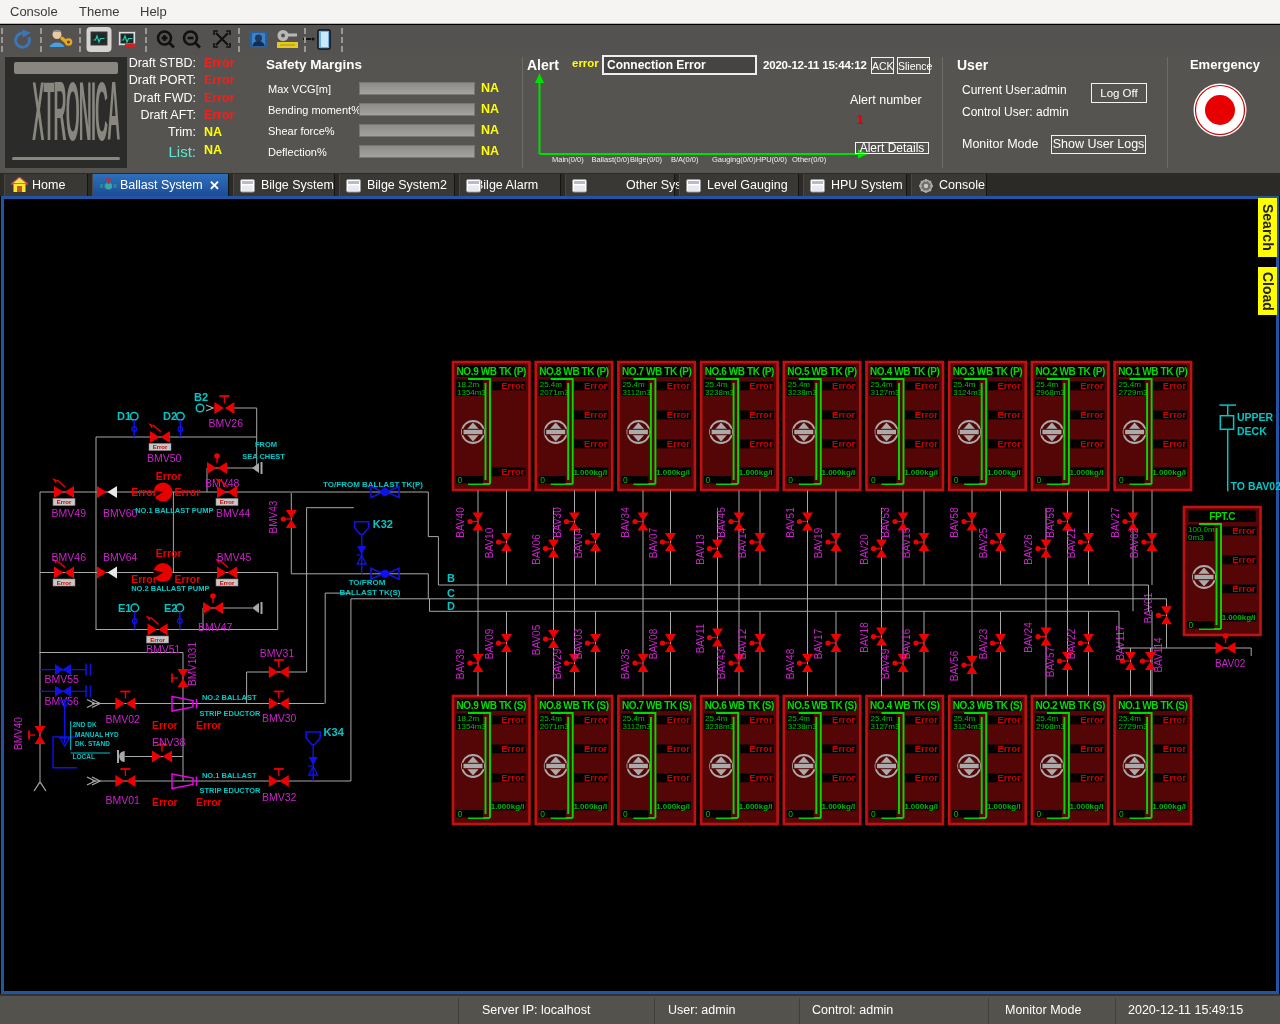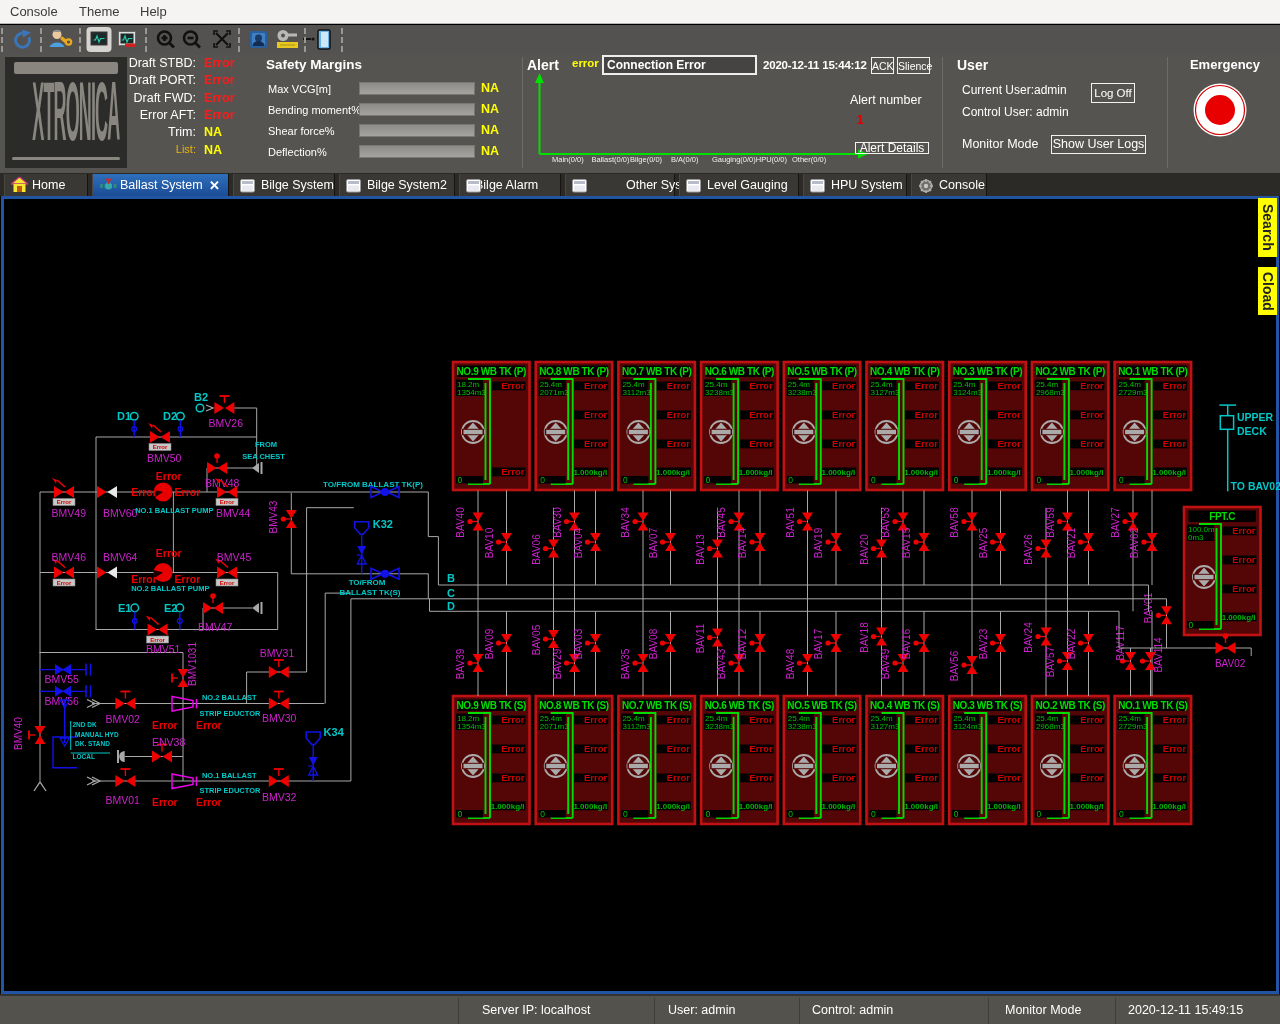--- a/index.html
+++ b/index.html
@@ -98,25 +98,25 @@
       <div class="abs" style="left:9px;top:5px;width:104px;height:12px;background:#88867f;border-radius:2px;"></div>
       <div class="abs" style="left:3px;top:12px;width:116px;text-align:center;color:#88867f;font-weight:bold;font-size:31px;line-height:31px;transform:scale(0.58,2.72);transform-origin:center top;letter-spacing:-1.5px;">XTRONICA</div>
       <div class="abs" style="left:7px;top:100px;width:108px;height:3px;background:#88867f;border-radius:2px;"></div>
     </div>
     <div class="abs" style="left:60px;top:1.0px;width:136px;text-align:right;color:#fff;font-size:12.5px;">Draft STBD:</div>
     <div class="abs" style="left:204px;top:1.0px;color:#ff1a1a;font-size:12.5px;font-weight:bold;">Error</div>
     <div class="abs" style="left:60px;top:18.3px;width:136px;text-align:right;color:#fff;font-size:12.5px;">Draft PORT:</div>
     <div class="abs" style="left:204px;top:18.3px;color:#ff1a1a;font-size:12.5px;font-weight:bold;">Error</div>
     <div class="abs" style="left:60px;top:35.6px;width:136px;text-align:right;color:#fff;font-size:12.5px;">Draft FWD:</div>
     <div class="abs" style="left:204px;top:35.6px;color:#ff1a1a;font-size:12.5px;font-weight:bold;">Error</div>
-    <div class="abs" style="left:60px;top:52.900000000000006px;width:136px;text-align:right;color:#fff;font-size:12.5px;">Error AFT:</div>
+    <div class="abs" style="left:60px;top:52.900000000000006px;width:136px;text-align:right;color:#fff;font-size:12.5px;">Draft AFT:</div>
     <div class="abs" style="left:204px;top:52.900000000000006px;color:#ff1a1a;font-size:12.5px;font-weight:bold;">Error</div>
     <div class="abs" style="left:60px;top:70.2px;width:136px;text-align:right;color:#fff;font-size:12.5px;">Trim:</div>
     <div class="abs" style="left:204px;top:70.2px;color:#ffff00;font-size:12.5px;font-weight:bold;">NA</div>
-    <div class="abs" style="left:60px;top:87.5px;width:136px;text-align:right;color:#eab308;font-size:11px;">List:</div>
+    <div class="abs" style="left:60px;top:87.5px;width:136px;text-align:right;color:#5eead4;font-size:15px;">List:</div>
     <div class="abs" style="left:204px;top:87.5px;color:#ffff00;font-size:12.5px;font-weight:bold;">NA</div>
     <div class="abs" style="left:266px;top:2px;color:#fff;font-size:13.5px;font-weight:bold;">Safety Margins</div>
     <div class="abs" style="left:268px;top:28px;color:#fff;font-size:11px;">Max VCG[m]</div>
     <div class="abs" style="left:359px;top:27px;width:116px;height:13px;background:linear-gradient(#8e8c88,#a5a39f);border:1px solid #797772;"></div>
     <div class="abs" style="left:481px;top:26px;color:#ffff00;font-size:12.5px;font-weight:bold;">NA</div>
     <div class="abs" style="left:268px;top:49px;color:#fff;font-size:11px;">Bending moment%</div>
     <div class="abs" style="left:359px;top:48px;width:116px;height:13px;background:linear-gradient(#8e8c88,#a5a39f);border:1px solid #797772;"></div>
     <div class="abs" style="left:481px;top:47px;color:#ffff00;font-size:12.5px;font-weight:bold;">NA</div>
     <div class="abs" style="left:268px;top:70px;color:#fff;font-size:11px;">Shear force%</div>
     <div class="abs" style="left:359px;top:69px;width:116px;height:13px;background:linear-gradient(#8e8c88,#a5a39f);border:1px solid #797772;"></div>
@@ -143,21 +143,21 @@
     <div class="abs" style="left:591.5px;top:100px;color:#f0f0f0;font-size:7.5px;">Ballast(0/0)</div>
     <div class="abs" style="left:630px;top:100px;color:#f0f0f0;font-size:7.5px;">Bilge(0/0)</div>
     <div class="abs" style="left:671px;top:100px;color:#f0f0f0;font-size:7.5px;">B/A(0/0)</div>
     <div class="abs" style="left:712px;top:100px;color:#f0f0f0;font-size:7.5px;">Gauging(0/0)HPU(0/0)</div>
     <div class="abs" style="left:792px;top:100px;color:#f0f0f0;font-size:7.5px;">Other(0/0)</div>
     <div class="abs" style="left:850px;top:38px;color:#fff;font-size:12.5px;">Alert number</div>
     <div class="abs" style="left:850px;top:57px;width:20px;text-align:center;color:#e00000;font-size:13px;font-weight:bold;">1</div>
     <div class="btn" style="left:855px;top:87px;width:74px;height:12px;font-size:12px;line-height:11px;">Alert Details</div>
     <div class="abs" style="left:957px;top:2px;color:#fff;font-size:14px;font-weight:bold;">User</div>
     <div class="abs" style="left:962px;top:28px;color:#fff;font-size:12px;">Current User:admin</div>
-    <div class="btn" style="left:1091px;top:28px;width:44px;height:20px;font-size:11.5px;line-height:19px;">Log Off</div>
+    <div class="btn" style="left:1091px;top:28px;width:56px;height:20px;font-size:11.5px;line-height:19px;">Log Off</div>
     <div class="abs" style="left:962px;top:50px;color:#fff;font-size:12px;">Control User: admin</div>
     <div class="abs" style="left:962px;top:82px;color:#fff;font-size:12.5px;">Monitor Mode</div>
     <div class="btn" style="left:1051px;top:80px;width:95px;height:18.5px;font-size:12.5px;line-height:17px;">Show User Logs</div>
     <div class="abs" style="left:1170px;top:2px;width:110px;text-align:center;color:#fff;font-size:13px;font-weight:bold;">Emergency</div>
     <svg width="60" height="60" viewBox="0 0 60 60" style="position:absolute;left:1190px;top:25px;">
 <circle cx="30" cy="30" r="26.5" fill="#fff"></circle>
 <circle cx="30" cy="30" r="24.5" fill="none" stroke="#d00000" stroke-width="1.2"></circle>
 <circle cx="30" cy="30" r="15" fill="#e80000"></circle>
     </svg>
   </div>

